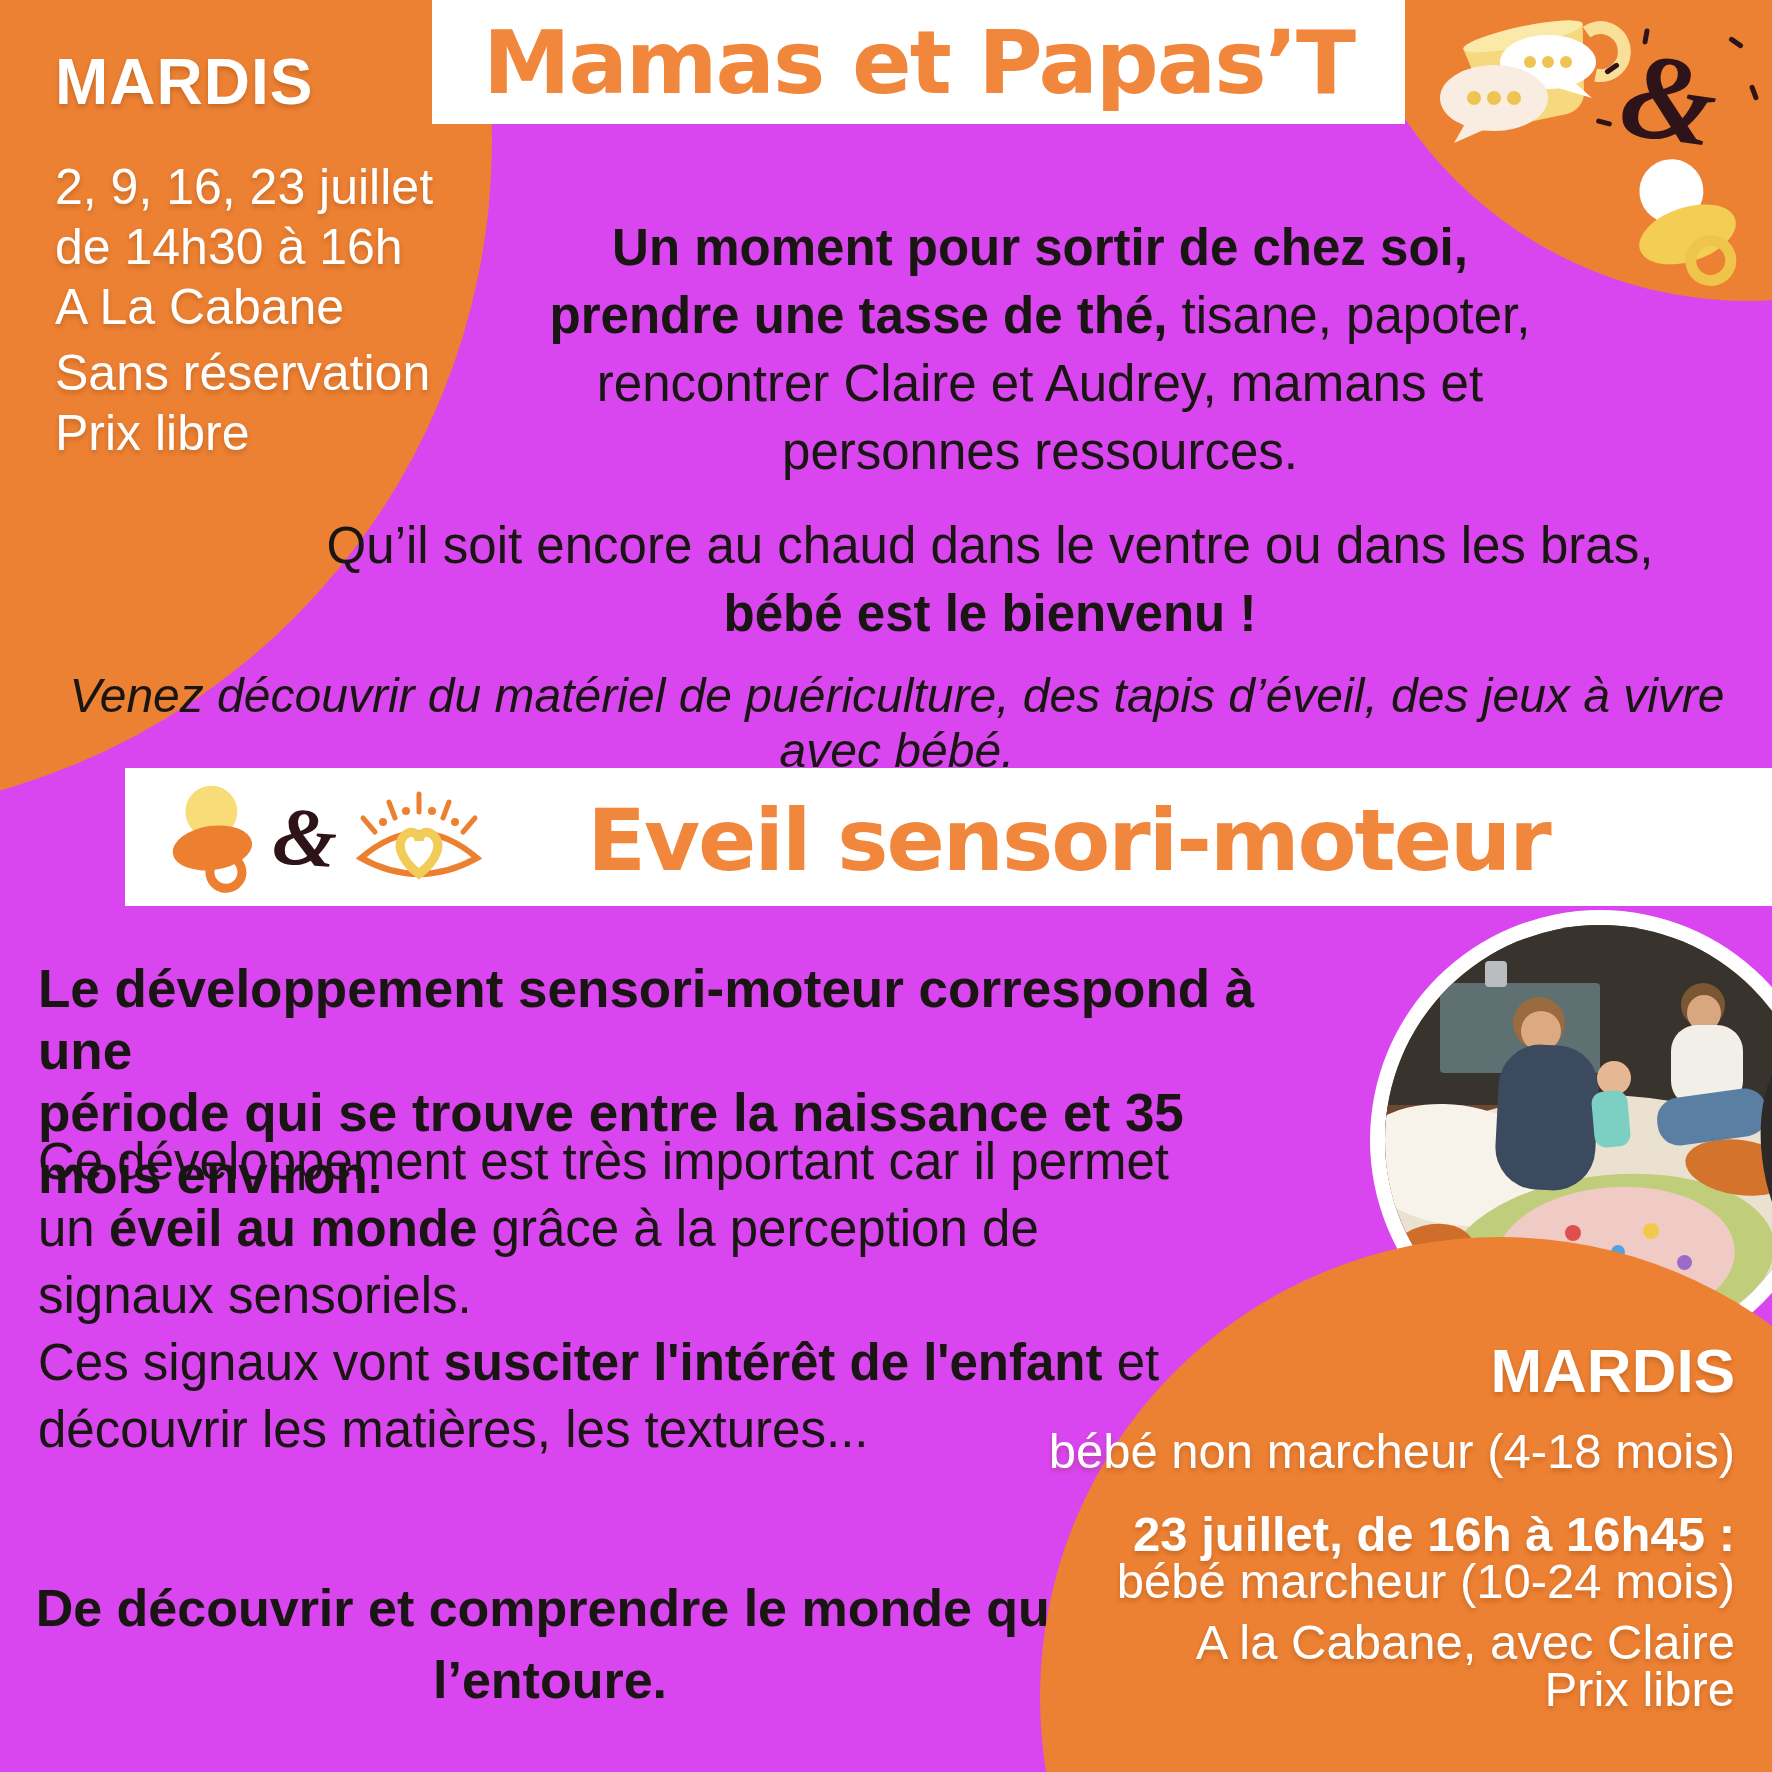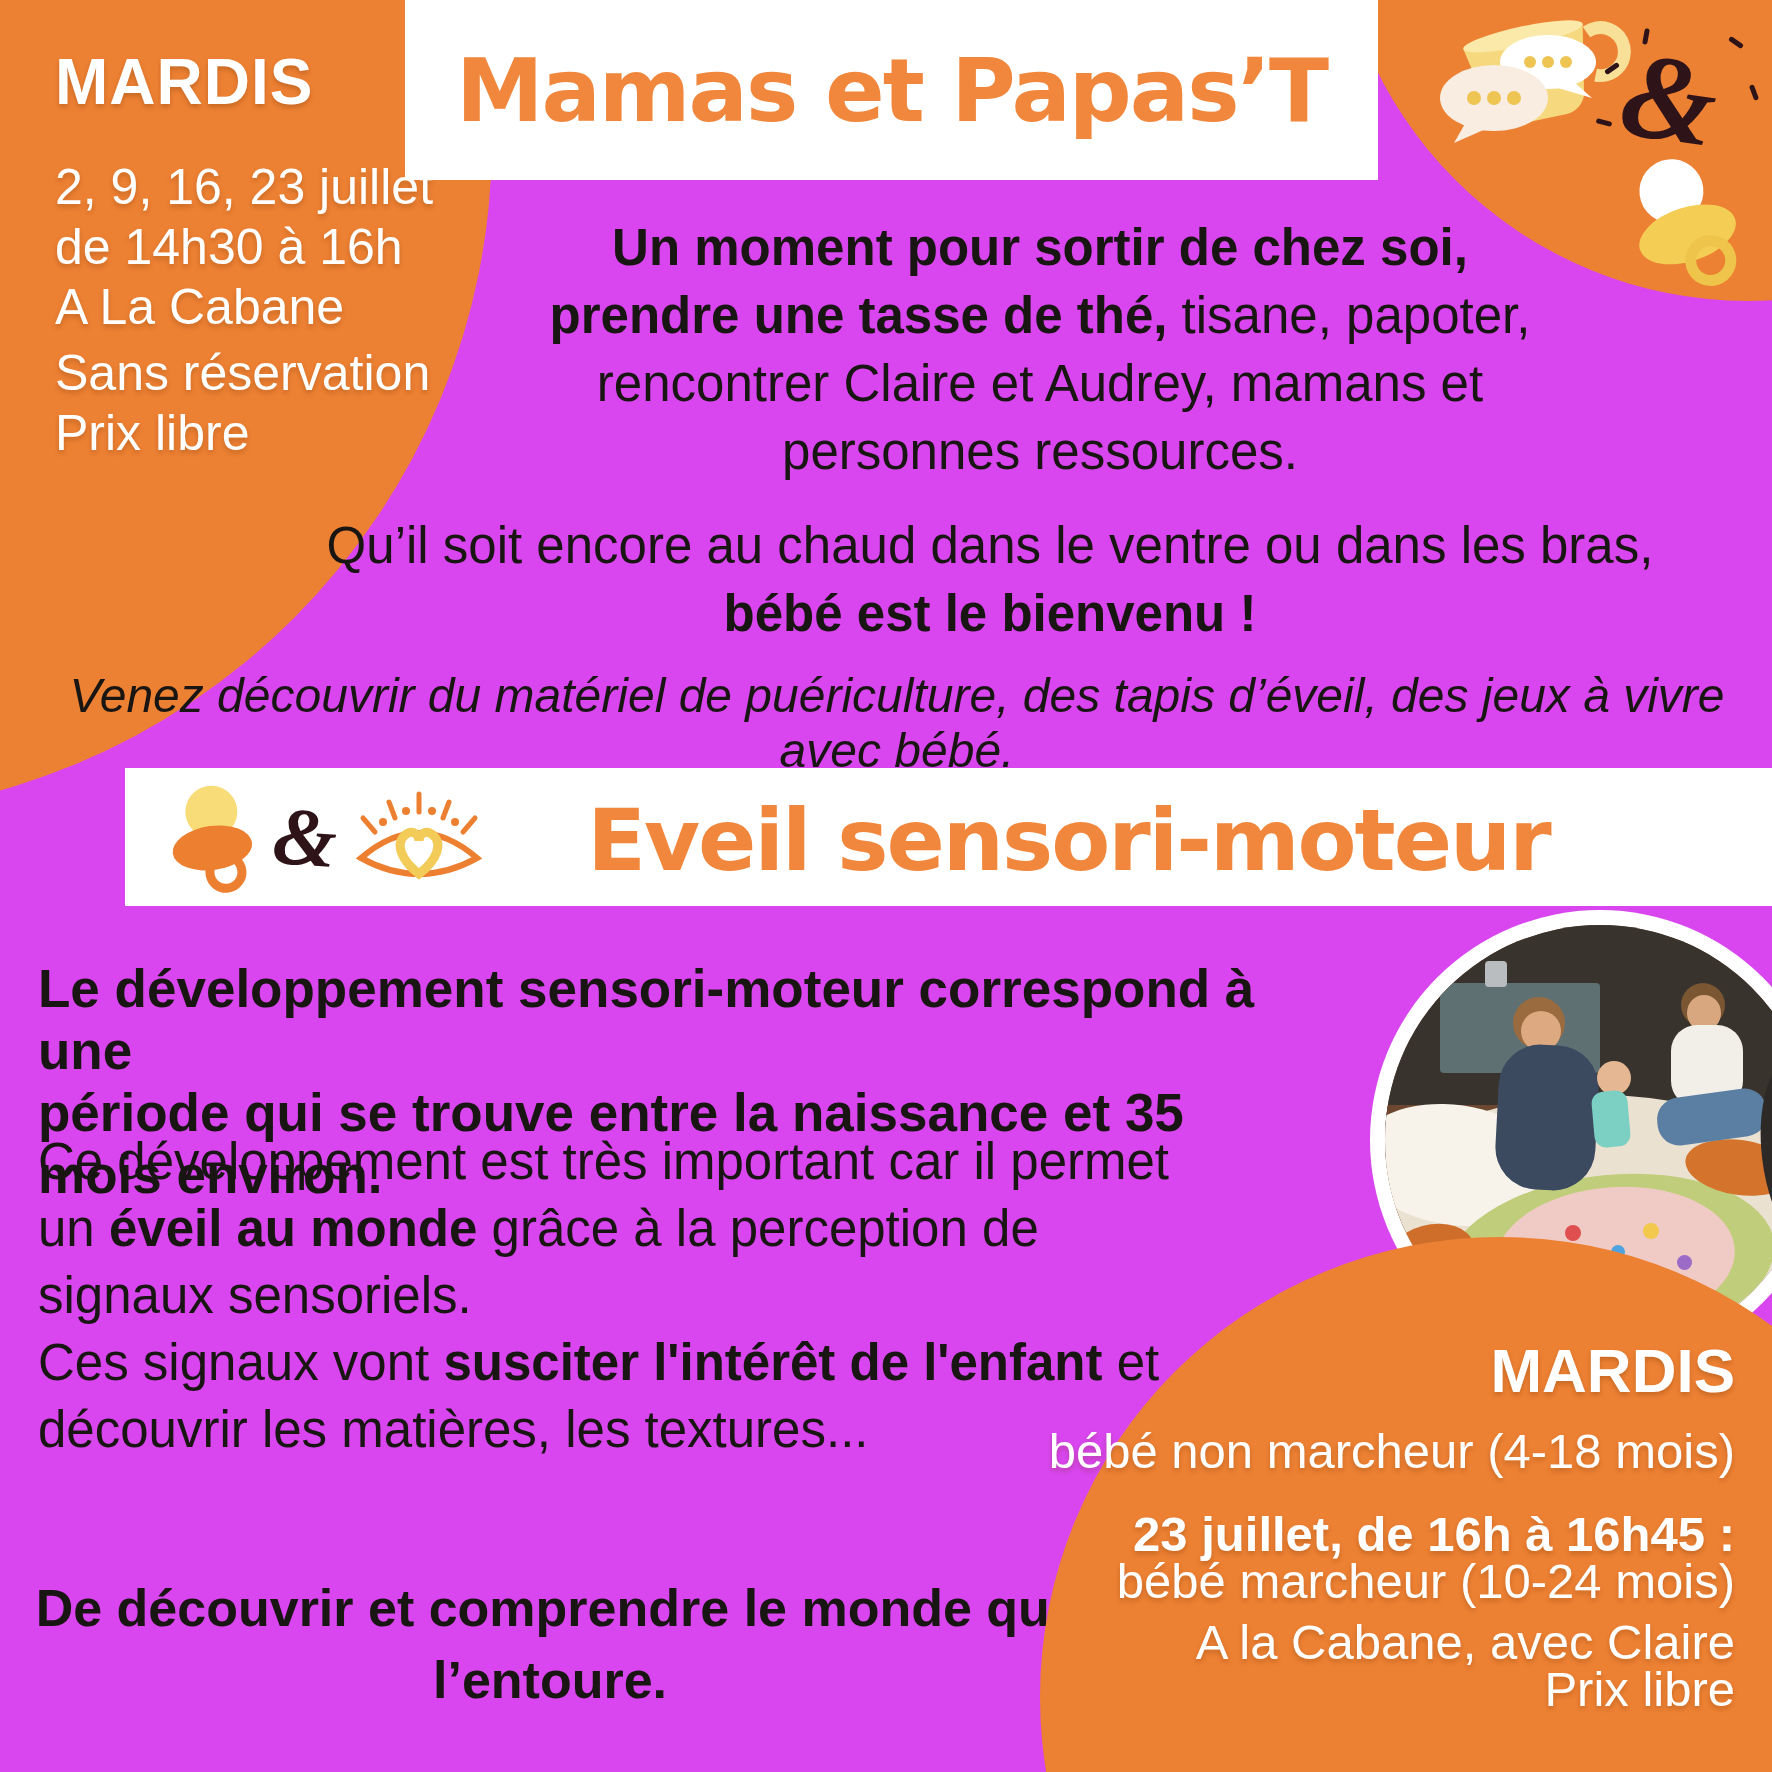--- a/index.html
+++ b/index.html
@@ -4,21 +4,21 @@
 <style>
   html,body{margin:0;padding:0;background:#8a8a8a}
   .stage{position:relative;width:1772px;height:1772px;background:#d946ef;overflow:hidden;
          font-family:"Liberation Sans",sans-serif;color:#181512}
   
   .blob{position:absolute;border-radius:50%;background:#ED8133}
   .blob-tl{left:-860px;top:-536px;width:1352px;height:1352px}
   .blob-tr{left:1334px;top:-527px;width:828px;height:828px}
   .blob-br{left:1040px;top:1237px;width:920px;height:920px;z-index:6}
   
-  .banner1{position:absolute;left:405px;top:0;width:973px;height:180px;background:#fff;z-index:3;
+  .banner1{position:absolute;left:432px;top:0;width:973px;height:124px;background:#fff;z-index:3;
            display:flex;align-items:center;justify-content:center}
   .banner2{position:absolute;left:125px;top:768px;width:1647px;height:138px;background:#fff;z-index:3}
   .big-title{font-family:"DejaVu Sans",sans-serif;font-weight:bold;color:#F1873C;letter-spacing:-2px}
   .banner1 .big-title{font-size:88px}
   .banner2 .big-title{position:absolute;left:380px;right:140px;top:22px;text-align:center;font-size:86px}
   
   .tl-card{position:absolute;left:55px;top:45px;width:430px;color:#fff;z-index:2;
            text-shadow:0 3px 5px rgba(110,50,0,.30)}
   .tl-card .h{font-size:64px;font-weight:bold;letter-spacing:1px;margin-bottom:38px}
   .tl-card .ln{font-size:50px;line-height:60px}

